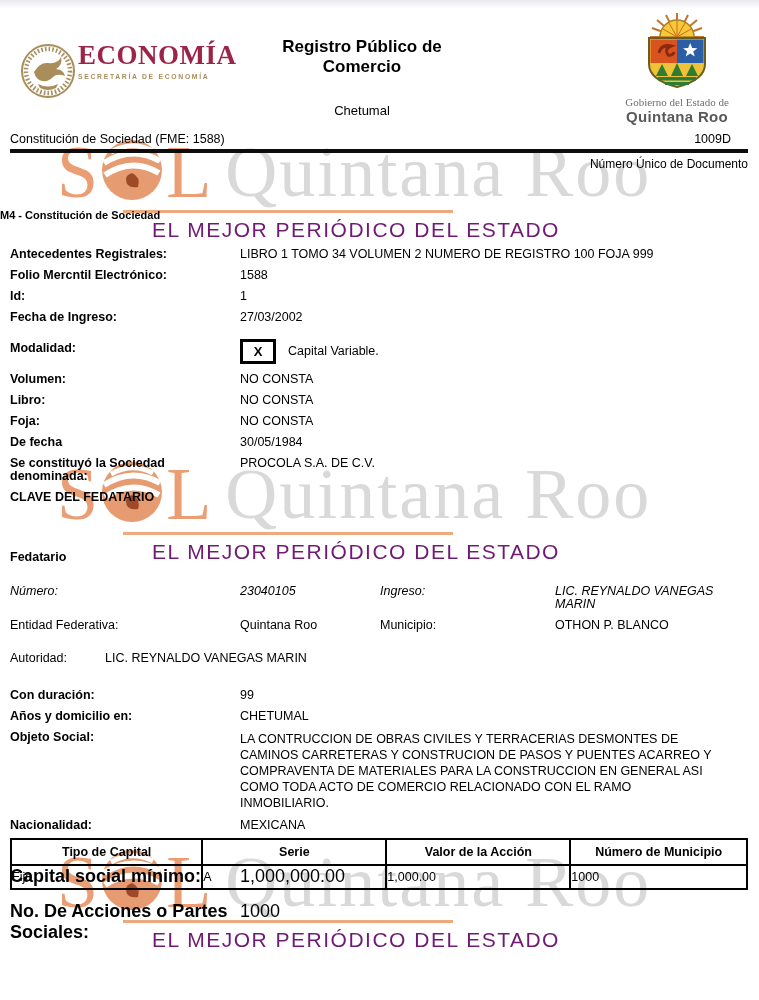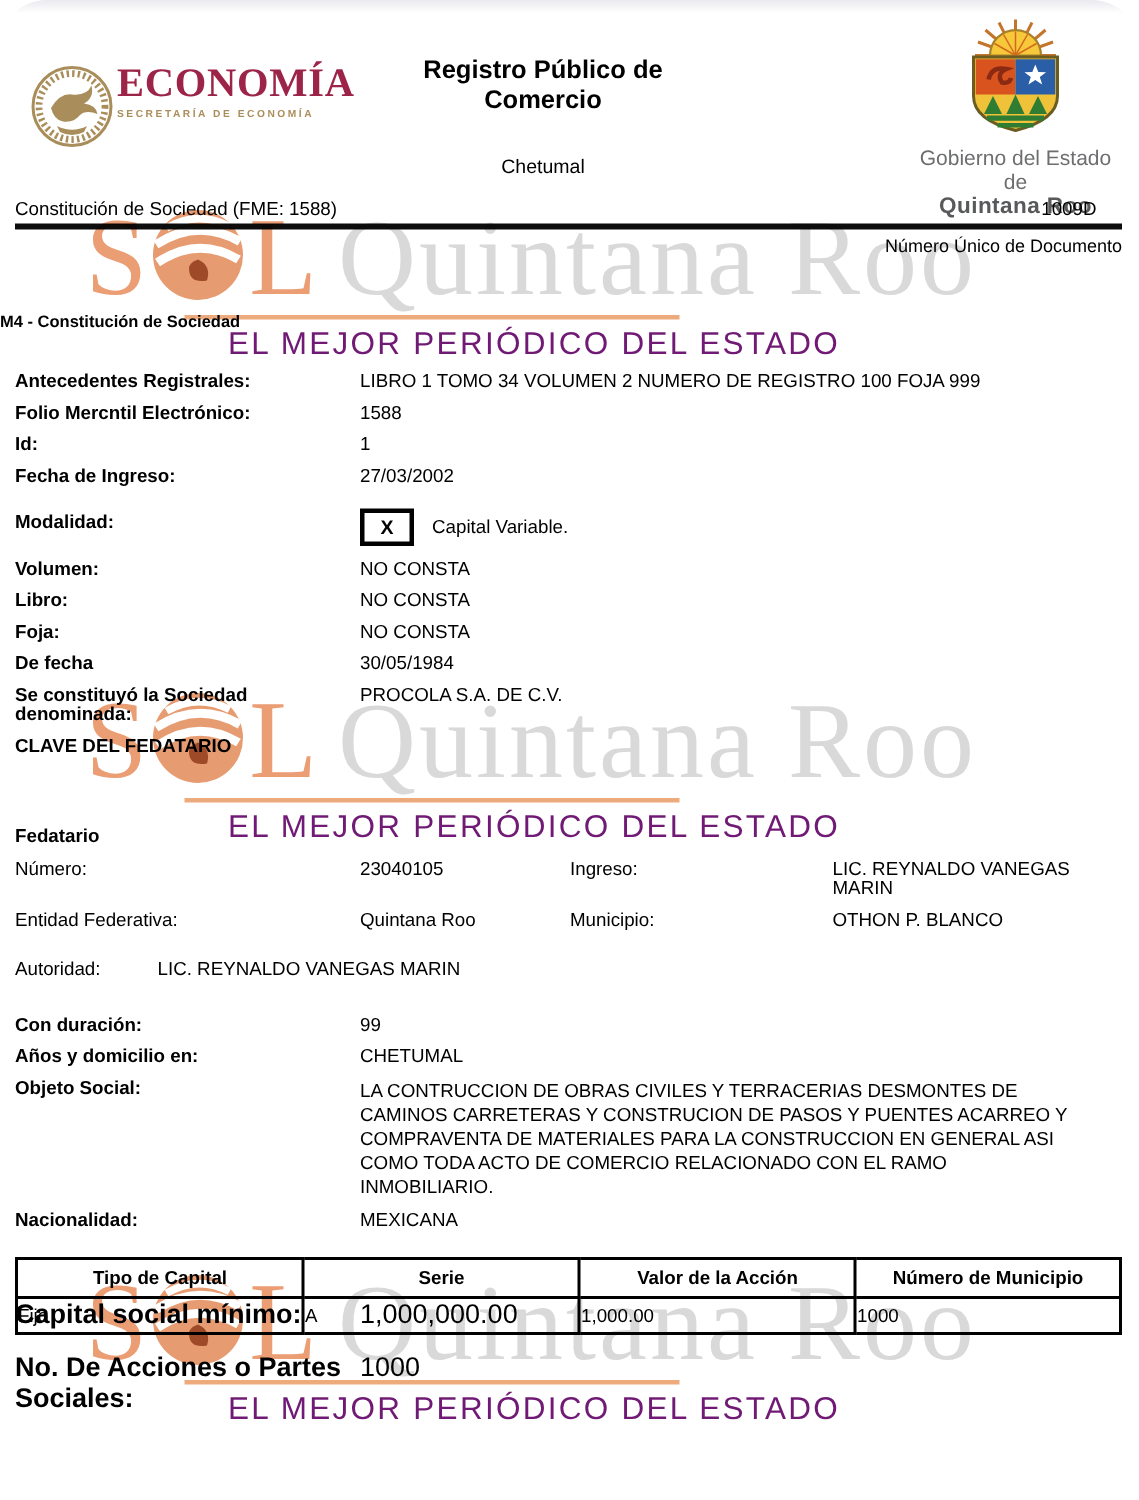--- a/index.html
+++ b/index.html
@@ -1,52 +1,52 @@
 <!DOCTYPE html>
 <html><head>
 <meta charset="utf-8">
 <style>
   html,body{margin:0;padding:0;background:#ffffff;}
   .page{position:relative;width:759px;height:1000px;background:#fff;overflow:hidden;
-        font-family:"Liberation Sans",sans-serif;color:#000;border-radius:31px;}
+        font-family:"Liberation Sans",sans-serif;color:#000;}
   .page::before{content:'';position:absolute;top:0;left:0;right:0;height:9px;
         background:linear-gradient(#eaeaef,#ffffff);pointer-events:none;}
 
   
   .seal{position:absolute;left:20px;top:42px;}
   .econ-block{position:absolute;left:78px;top:42px;}
   .econ-name{font-family:"Liberation Serif",serif;font-weight:bold;font-size:27px;
         color:#9d2449;letter-spacing:.5px;line-height:27px;}
   .econ-sub{font-size:6.8px;font-weight:bold;color:#a98e5b;letter-spacing:1.7px;margin-top:4px;}
   .title-center{position:absolute;left:252px;top:37px;width:220px;text-align:center;}
   .title-main{font-weight:bold;font-size:17px;line-height:20px;}
   .title-city{font-size:13px;margin-top:26px;}
   .qroo{position:absolute;right:16px;top:10px;width:132px;text-align:center;}
-  .qroo-cap1{font-size:14px;color:#6d6e70;margin-top:2px;}
+  .qroo-cap1{font-size:11px;color:#6d6e70;margin-top:2px;font-family:Liberation Serif, serif;}
   .qroo-cap2{font-size:15px;font-weight:bold;color:#58595b;letter-spacing:.3px;}
 
   
   .docbar{position:absolute;left:10px;right:28px;top:132px;display:flex;
         justify-content:space-between;font-size:12.5px;}
   .rule{position:absolute;left:10px;right:11px;top:149px;height:3.5px;background:#0d0d0d;}
   .doc-caption{position:absolute;right:11px;top:157px;font-size:12px;}
   .m4{position:absolute;left:0;top:209px;width:100%;
         font-weight:bold;font-size:11px;}
 
   
   .fields{position:absolute;left:10px;right:10px;top:248px;font-size:12.5px;line-height:13px;}
   .frow{display:grid;grid-template-columns:230px 1fr;margin-bottom:8px;}
   .frow .lab{font-weight:bold;}
   .modrow{margin-top:18px;margin-bottom:9px;}
   .modval{display:flex;align-items:center;gap:12px;margin-top:-3px;}
   .checkbox{width:30px;height:19px;border:3px solid #000;display:flex;align-items:center;
         justify-content:center;font-weight:bold;font-size:13px;}
   .clave{font-weight:bold;margin-top:1px;}
   .fed-head{font-weight:bold;margin-top:47px;}
-  .fedrow{display:grid;grid-template-columns:230px 140px 175px 1fr;margin-top:9px;}
+  .fedrow{display:grid;grid-template-columns:230px 140px 175px 1fr;margin-top:21px;font-style:italic;}
   .fedrow2{display:grid;grid-template-columns:230px 140px 175px 1fr;margin-top:8px;}
   .autrow{display:grid;grid-template-columns:95px 1fr;margin-top:20px;}
   .gap-top{margin-top:24px;}
   .objeto-val{max-width:478px;line-height:16px;}
 
   
   .captable{position:absolute;left:10px;right:11px;top:838px;border-collapse:collapse;
         width:738px;font-size:12.5px;}
   .captable th{border:2.5px solid #000;font-weight:bold;text-align:center;padding:5px 2px;}
   .captable td{border:2.5px solid #000;text-align:left;padding:4px 0;}

